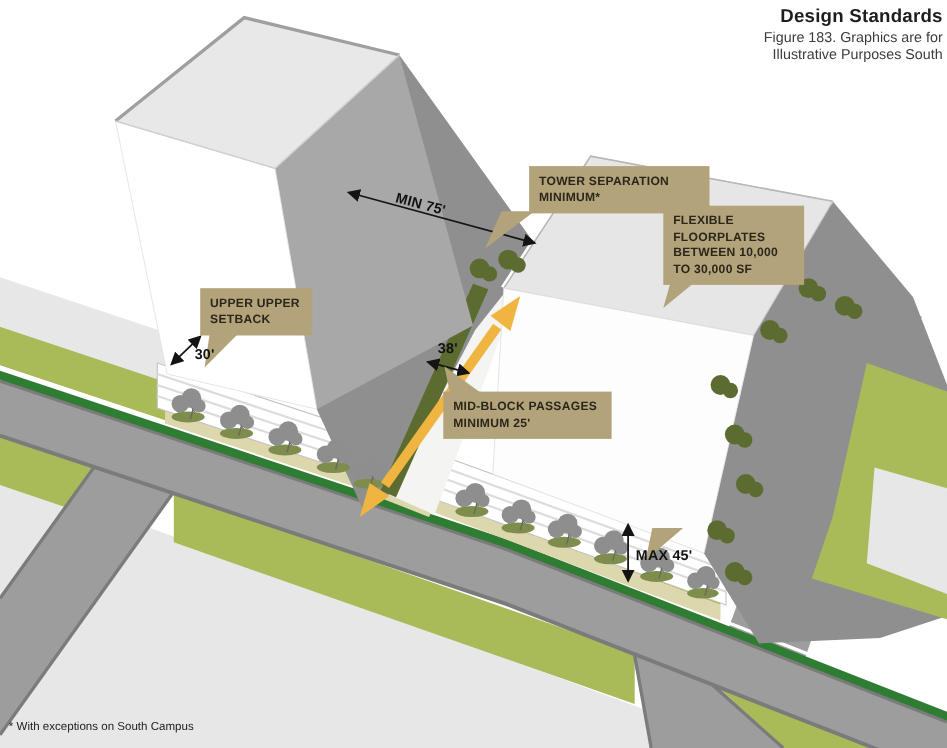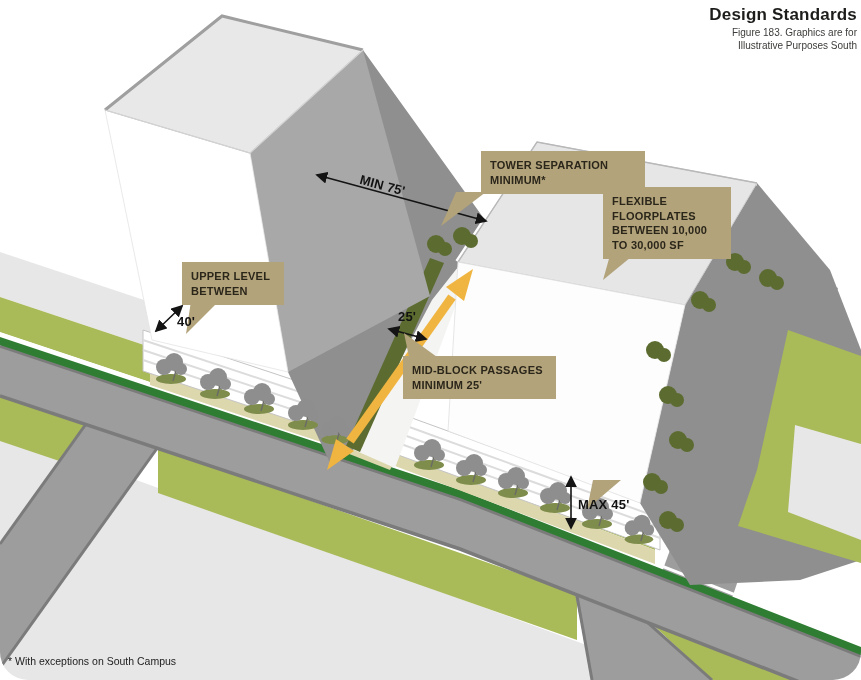--- a/index.html
+++ b/index.html
@@ -1,25 +1,25 @@
 <!DOCTYPE html>
 <html style="--ink: #1d1d1b; --callout_bg: #b2a37b; --callout_text: #2b261a; --green_light: #a9ba58; --green_dark: #2e7d33; --olive: #7e8d4b; --olive_dark: #5c6c30; --road: #9d9d9d; --road_edge: #7b7b7b; --shadow: #8f8f8f; --plaza: #e7e7e7; --beige: #ddd7ad; --yellow: #f0b541; --tower_side: #a8a8a8; --roof: #e8e8e8; --tree_gray: #8e8e8e;"><head>
 <meta charset="utf-8">
 <style>
   html,body{margin:0;padding:0;background:#fff;}
   #figure-root{
     position:relative;width:861px;height:680px;background:#fff;overflow:hidden;
-    font-family:"Liberation Sans", sans-serif;color:var(--ink,#1d1d1b);border-radius:28px;
+    font-family:"Liberation Sans", sans-serif;color:var(--ink,#1d1d1b);
   }
   #scene{position:absolute;left:0;top:0;}
   .title-block{
     position:absolute;top:5px;right:4px;text-align:right;line-height:1.15;
   }
   .title-line{font-size:17px;font-weight:800;letter-spacing:.2px;color:var(--ink,#1d1d1b);}
-  .caption-line{font-size:10px;font-weight:400;color:#3c3c3a;margin-top:2px;}
+  .caption-line{font-size:13px;font-weight:400;color:#3c3c3a;margin-top:2px;}
   .callout{
     position:absolute;background:var(--callout_bg,#b2a37b);color:var(--callout_text,#2e291c);
     font-size:11px;font-weight:700;line-height:1.32;letter-spacing:.25px;
     padding:7px 9px;box-sizing:border-box;
   }
   .dim-label{
     position:absolute;font-size:13px;font-weight:700;color:#121212;letter-spacing:.2px;white-space:nowrap;
   }
   .footnote{
     position:absolute;left:8px;top:655px;font-size:10.5px;font-weight:400;color:#222;
@@ -174,23 +174,23 @@
   </svg>
 
   <div class="title-block">
     <div class="title-line">Design Standards</div>
     <div class="caption-line">Figure 183. Graphics are for</div>
     <div class="caption-line">Illustrative Purposes South</div>
   </div>
 
   <div class="callout" style="left:447px;top:151px;width:164px;margin-left:34px;">TOWER SEPARATION MINIMUM*</div>
   <div class="callout" style="left:603px;top:187px;width:128px;">FLEXIBLE FLOORPLATES BETWEEN 10,000 TO 30,000 SF</div>
-  <div class="callout" style="left:182px;top:262px;width:102px;">UPPER LEVEL BETWEEN</div>
+  <div class="callout" style="left:182px;top:262px;width:102px;">UPPER UPPER SETBACK</div>
   <div class="callout" style="left:403px;top:356px;width:153px;">MID-BLOCK PASSAGES MINIMUM 25'</div>
 
   <div class="dim-label" style="left:362px;top:172px;transform:rotate(15deg);transform-origin:left top;">MIN 75'</div>
-  <div class="dim-label" style="left:177px;top:314px;">40'</div>
-  <div class="dim-label" style="left:398px;top:309px;">25'</div>
+  <div class="dim-label" style="left:177px;top:314px;">30'</div>
+  <div class="dim-label" style="left:398px;top:309px;">38'</div>
   <div class="dim-label" style="left:578px;top:497px;">MAX 45'</div>
 
   <div class="footnote">* With exceptions on South Campus</div>
 
 </div>
 
 </body></html>

